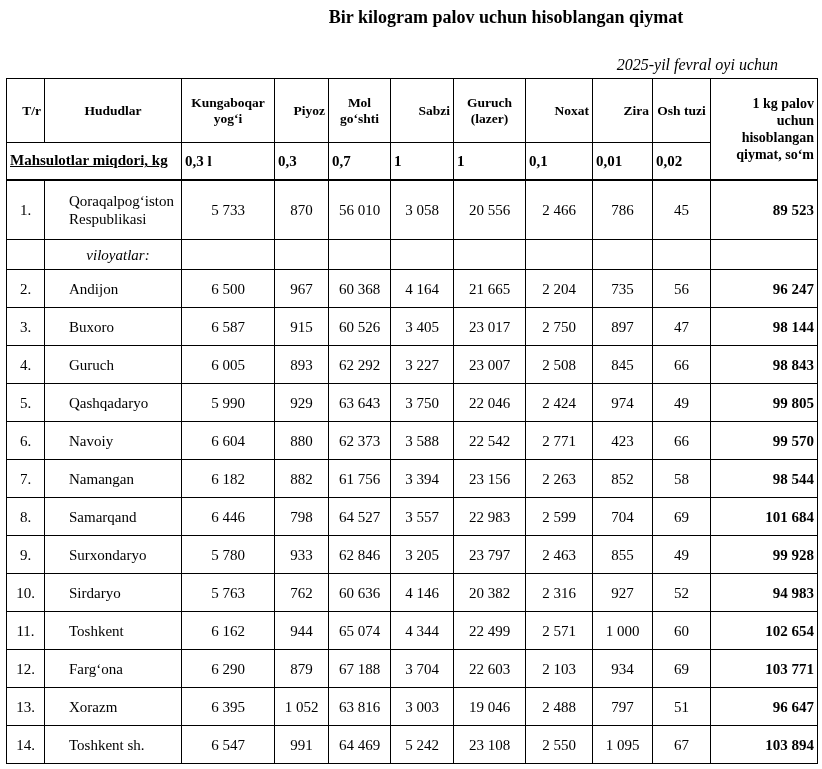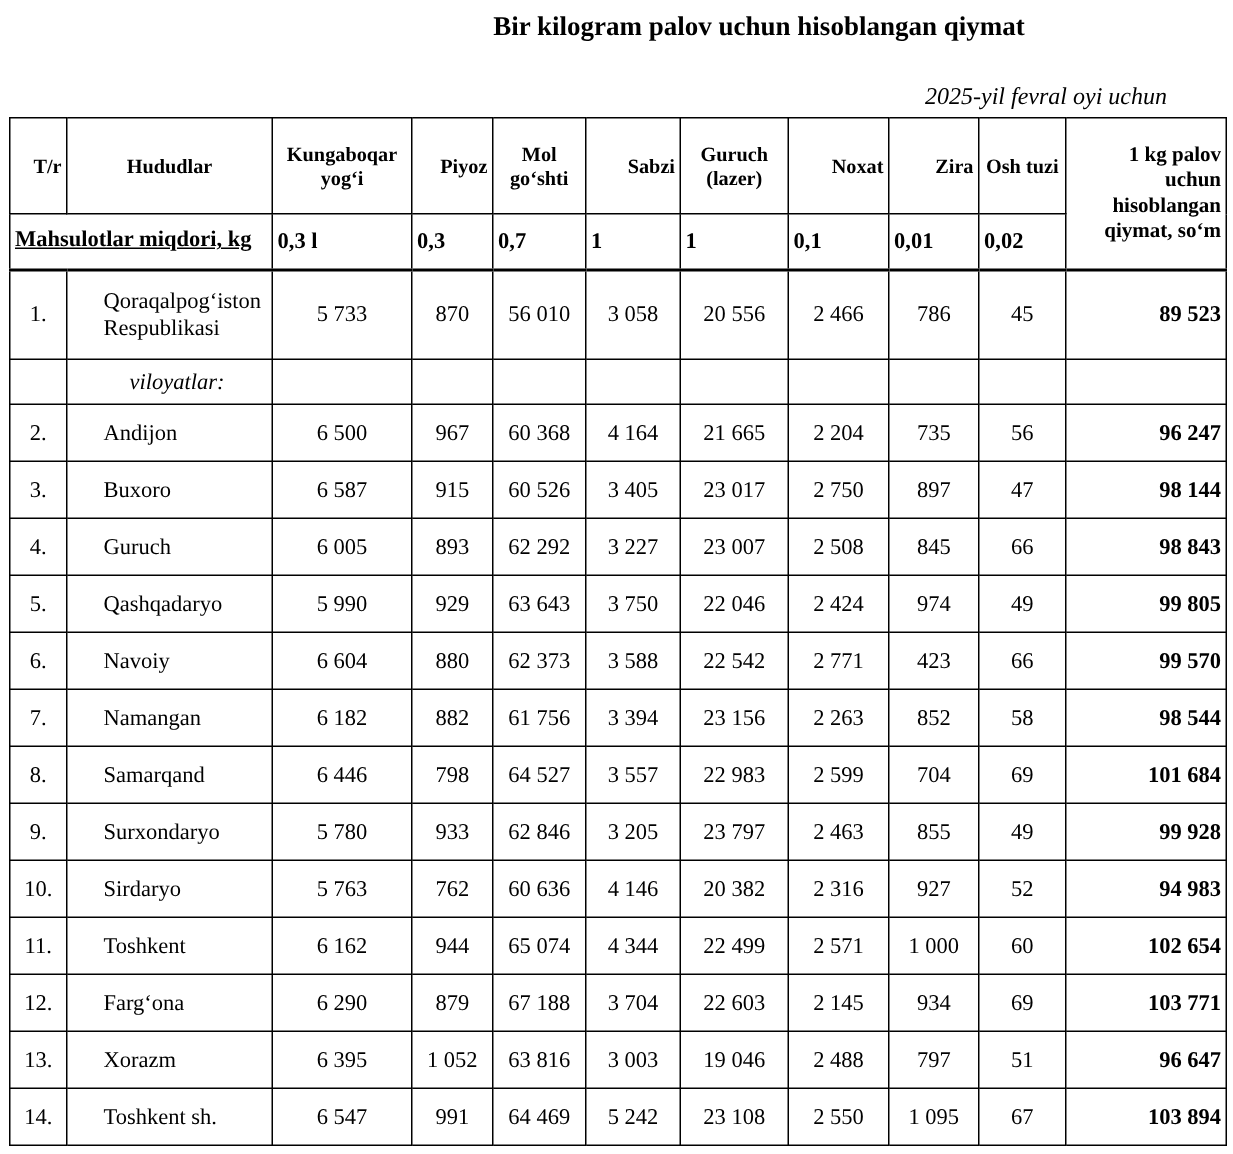--- a/index.html
+++ b/index.html
@@ -292,21 +292,21 @@
           <td class="total">102 654</td>
         </tr>
         <tr>
           <td class="num">12.</td>
           <td class="name">Fargʻona</td>
           <td class="val">6 290</td>
           <td class="val">879</td>
           <td class="val">67 188</td>
           <td class="val">3 704</td>
           <td class="val">22 603</td>
-          <td class="val">2 145</td>
+          <td class="val">2 103</td>
           <td class="val">934</td>
           <td class="val">69</td>
           <td class="total">103 771</td>
         </tr>
         <tr>
           <td class="num">13.</td>
           <td class="name">Xorazm</td>
           <td class="val">6 395</td>
           <td class="val">1 052</td>
           <td class="val">63 816</td>

